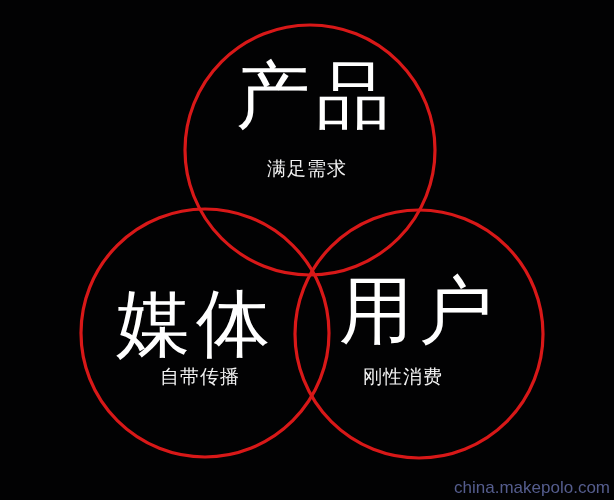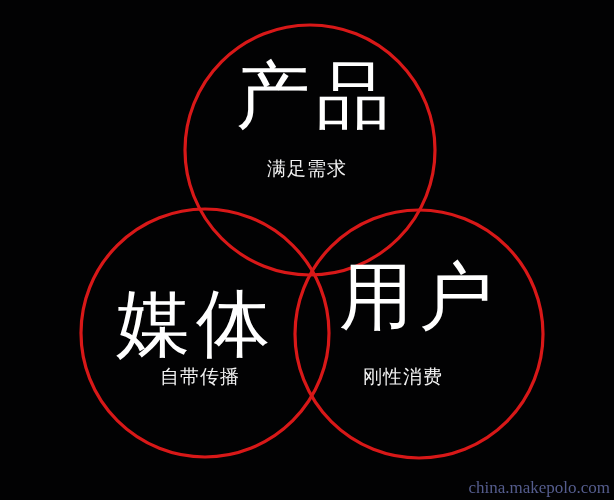--- a/index.html
+++ b/index.html
@@ -43,37 +43,37 @@
     .subtitle {
       font-family: "DejaVu Sans", "Liberation Sans", sans-serif;
       font-size: 19px;
       letter-spacing: 1px;
       color: #f2f2f2;
     }
     .watermark {
       position: absolute;
       right: 4px;
       bottom: 2px;
-      font-family: Liberation Serif, serif;
+      font-family: Liberation Sans, sans-serif;
       font-size: 17px;
       color: #555d8e;
       letter-spacing: 0px;
     }
   </style>
 </head>
 <body style="background: rgb(2, 2, 3);">
 
 <svg id="venn" viewBox="0 0 614 500" xmlns="http://www.w3.org/2000/svg">
   <circle class="circle" cx="310" cy="150" r="125" stroke="#d81818"></circle>
   <circle class="circle" cx="205" cy="333" r="124" stroke="#d81818"></circle>
   <circle class="circle" cx="419" cy="334" r="124" stroke="#d81818"></circle>
 </svg>
 
 <div class="label title" style="left:316px; top:58px;">产品</div>
 <div class="label subtitle" style="left:307px; top:159px;">满足需求</div>
 
 <div class="label title" style="left:196px; top:259px;margin-top:27px;">媒体</div>
 <div class="label subtitle" style="left:200px; top:367px;">自带传播</div>
 
-<div class="label title" style="left:419px; top:259px;">用户</div>
+<div class="label title" style="left:419px; top:273px;">用户</div>
 <div class="label subtitle" style="left:403px; top:367px;">刚性消费</div>
 
 <div class="watermark">china.makepolo.com</div>
 
 </body></html>

